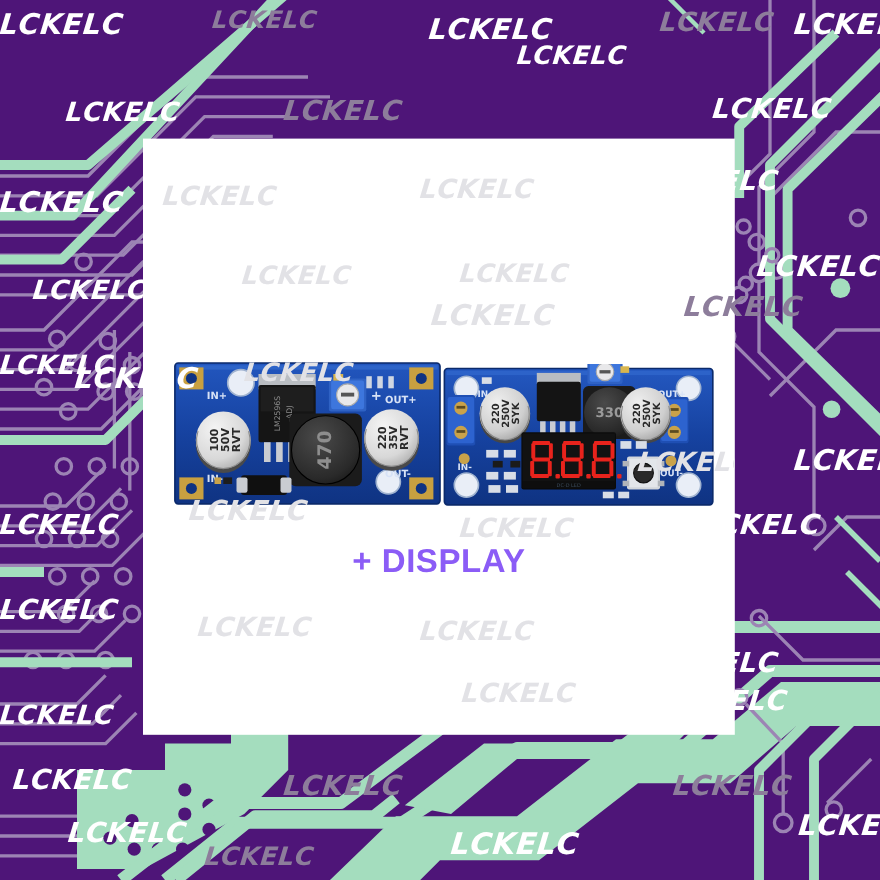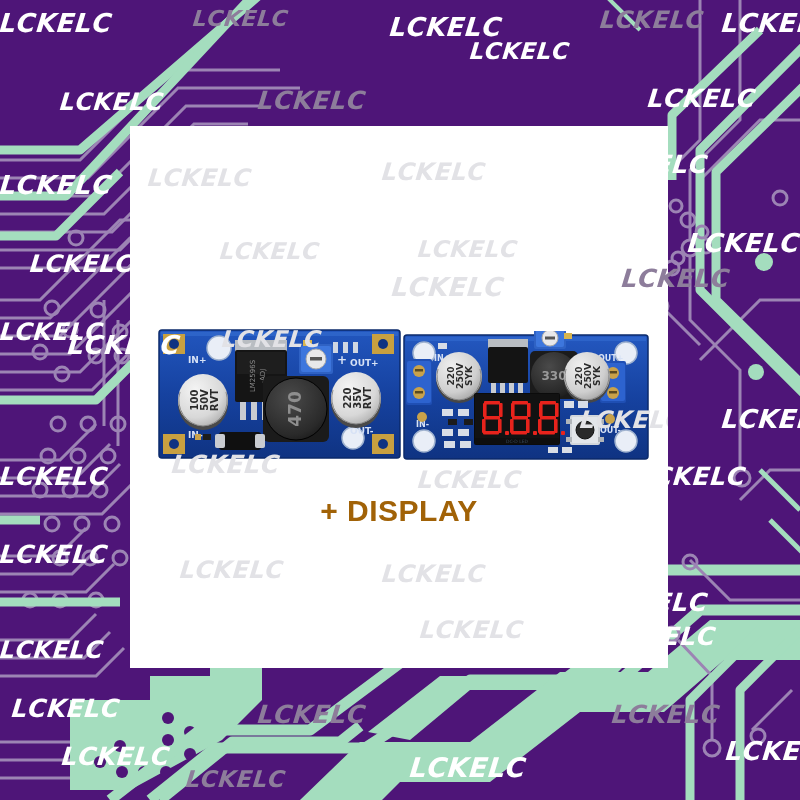--- a/index.html
+++ b/index.html
@@ -32,21 +32,21 @@
 
   
   .panel{
     position:absolute;left:130px;top:126px;width:538px;height:542px;
     background:#ffffff;overflow:hidden;
   }
 
   .caption{
     position:absolute;left:0;top:368px;width:538px;text-align:center;
     font-family:"Liberation Sans", sans-serif;
-    font-weight:bold;font-size:30px;color:#a16207;letter-spacing:0.5px;
+    font-weight:bold;font-size:30px;color:#8b5cf6;letter-spacing:0.5px;
   }
 
   
   .module{position:absolute;}
   .module svg{display:block;}
 
   .mod-left{left:27px;top:200px;}
   .mod-right{left:272px;top:205px;}
 </style>
 </head>

